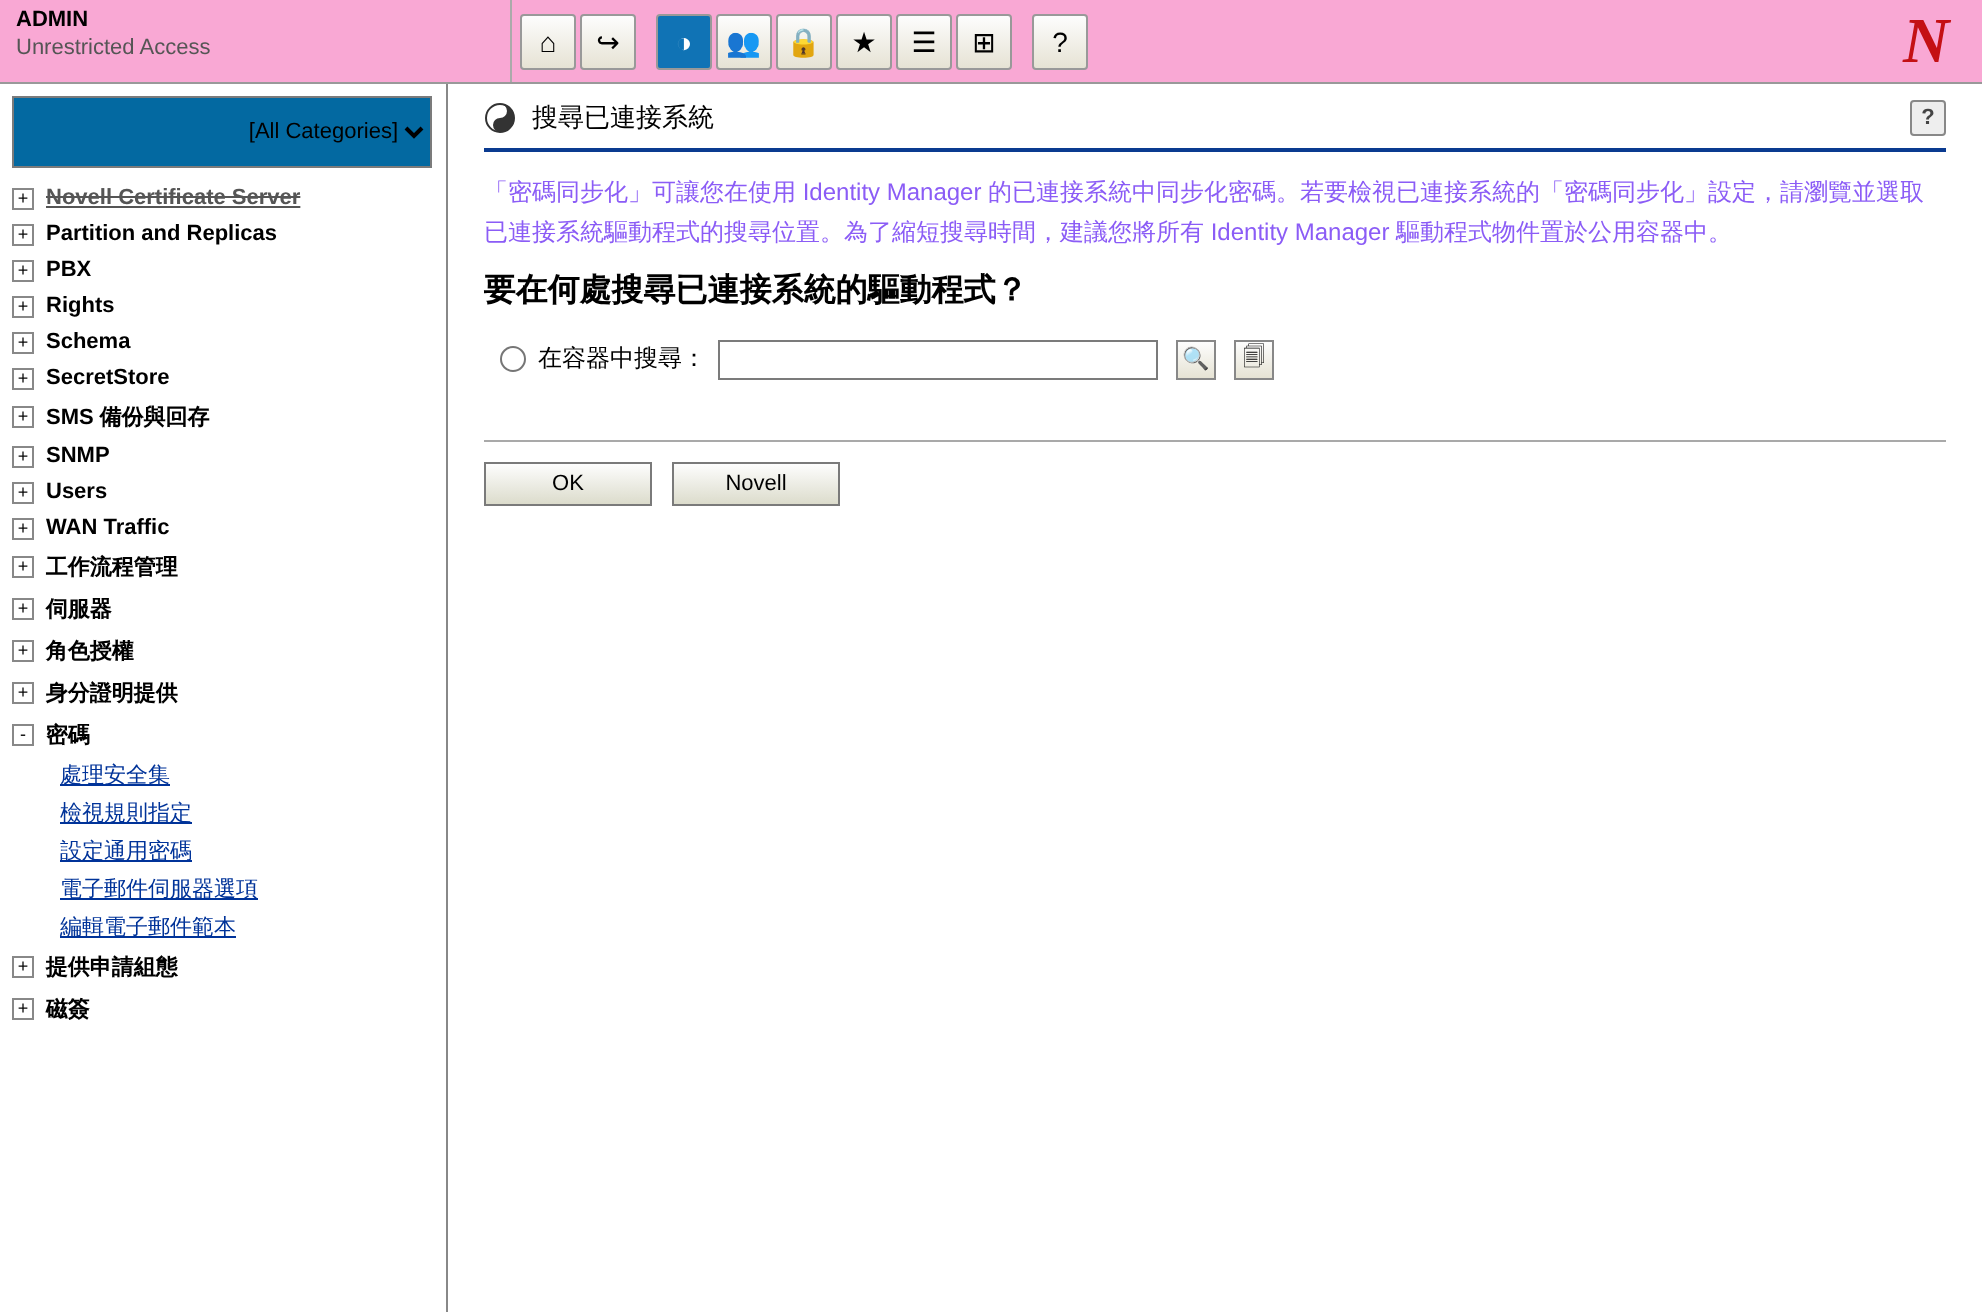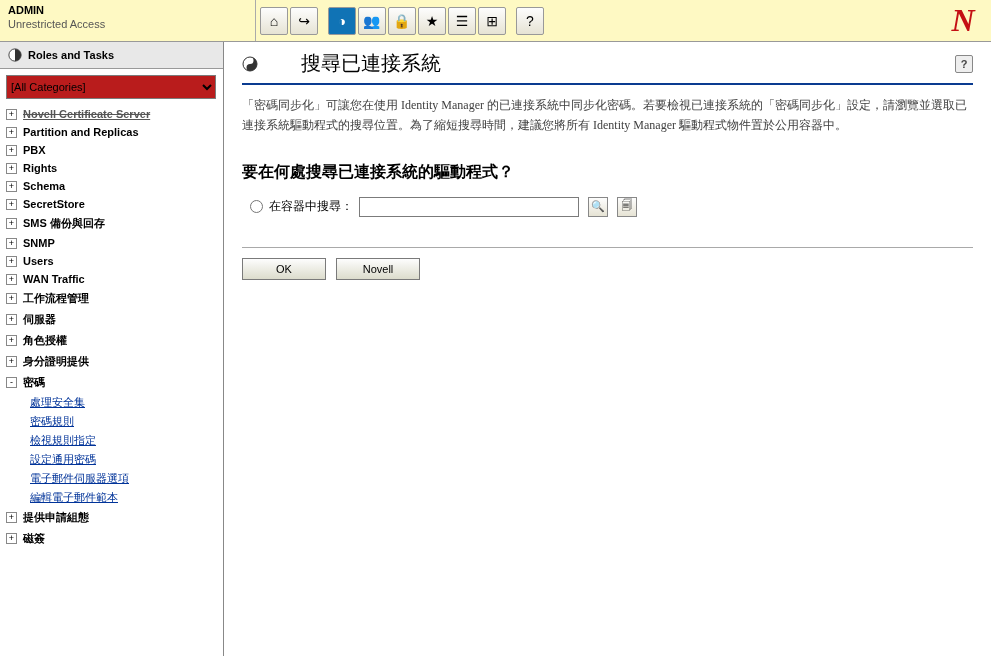--- a/index.html
+++ b/index.html
@@ -1,45 +1,45 @@
 <!DOCTYPE html>
 <html><head>
 <meta charset="utf-8">
 <style>
 * { box-sizing: border-box; margin: 0; padding: 0; }
 body { font-family: Tahoma, Verdana, Arial, sans-serif; font-size: 11px; color: #000; background: #fff; width: 991px; overflow: hidden; }
-.header { display: flex; height: 42px; background: #fef9c3; border-bottom: 1px solid #999; }
+.header { display: flex; height: 42px; background: #f9a8d4; border-bottom: 1px solid #999; }
 .header-left { width: 256px; padding: 4px 8px; border-right: 1px solid #aaa; }
 .header-title { font-weight: bold; font-size: 11px; }
 .header-sub { color: #555; margin-top: 2px; }
 .toolbar { flex: 1; display: flex; align-items: center; padding-left: 4px; gap: 0; }
 .tbtn { width: 28px; height: 28px; border: 1px solid #999; background: linear-gradient(#fdfdfd,#e6e3d4); margin-right: 2px; display: flex; align-items: center; justify-content: center; cursor: pointer; border-radius: 2px; font-size: 14px; }
 .tbtn.active { background: #1073b5; color: #fff; }
 .tbtn.gap { margin-left: 8px; }
 .logo { margin-left: auto; width: 56px; height: 42px; display: flex; align-items: center; justify-content: center; font-family: "Times New Roman", serif; font-size: 32px; font-weight: bold; color: #c41014; font-style: italic; }
 .body { display: flex; height: 614px; }
 .sidebar { width: 224px; border-right: 1px solid #888; background: #fff; display: flex; flex-direction: column; }
 .sb-hdr { background: #e8e8e8; border-bottom: 1px solid #999; padding: 6px 8px; font-weight: bold; display: flex; align-items: center; gap: 6px; }
 .sb-hdr svg { width: 14px; height: 14px; }
 .cat-select { margin: 6px; width: 210px; }
-.cat-select select { width: 100%; font-size: 11px; background: #b91c1c; border: 1px solid #7b7b7b; height: 24px; }
+.cat-select select { width: 100%; font-size: 11px; background: #0369a1; border: 1px solid #7b7b7b; height: 36px; text-align: right; }
 .tree { padding: 0 6px 6px 6px; overflow-y: auto; flex: 1; }
 .tree-item { display: flex; align-items: center; padding: 3px 0; color: #000; cursor: pointer; }
 .tree-item .exp { width: 11px; height: 11px; border: 1px solid #888; margin-right: 6px; font-size: 9px; line-height: 9px; text-align: center; background: #fff; }
 .tree-item .lbl { font-weight: bold; }
 .tree-item.strike .lbl { text-decoration: line-through underline; color: #555; }
 .subtree { padding-left: 24px; }
 .subtree a { display: block; color: #003399; text-decoration: underline; padding: 2px 0; cursor: pointer; }
 .subtree a.active { font-weight: bold; }
 .content { flex: 1; padding: 8px 18px; overflow: auto; }
 .page-hdr { display: flex; align-items: center; border-bottom: 2px solid #0a3b90; padding-bottom: 6px; margin-bottom: 10px; }
 .page-hdr svg { width: 16px; height: 16px; margin-right: 8px; }
-.page-hdr h1 { font-size: 20px; font-weight: normal; flex: 1; font-family: "Microsoft JhengHei", sans-serif; margin-left: 35px; }
+.page-hdr h1 { font-size: 13px; font-weight: normal; flex: 1; font-family: "Microsoft JhengHei", sans-serif; }
 .help-btn { width: 18px; height: 18px; border: 1px solid #888; background: #eee; text-align: center; line-height: 16px; font-weight: bold; cursor: pointer; font-size: 11px; color: #444; border-radius: 2px; }
-.intro { color: #404040; line-height: 1.7; margin-bottom: 26px; font-family: Liberation Serif, serif; font-size: 12px; }
+.intro { color: #8b5cf6; line-height: 1.7; margin-bottom: 8px; font-family: Liberation Sans, sans-serif; font-size: 12px; }
 .question { font-weight: bold; margin-bottom: 14px; font-family: Liberation Serif, serif; font-size: 16px; }
 .radio-row { display: flex; align-items: center; margin: 5px 0 5px 8px; gap: 6px; font-family: "Microsoft JhengHei", sans-serif; font-size: 12px; }
 .radio-row input[type=text] { width: 220px; height: 20px; border: 1px solid #7b7b7b; }
 .icon-btn { width: 20px; height: 20px; border: 1px solid #888; background: linear-gradient(#fdfdfd,#e6e3d4); display: inline-flex; align-items: center; justify-content: center; cursor: pointer; margin-left: 3px; font-size: 11px; }
 hr.sep { margin: 30px 0 10px 0; border: none; border-top: 1px solid #a9a9a9; }
 .btn-row { display: flex; gap: 10px; }
 .btn { width: 84px; height: 22px; border: 1px solid #7a7a7a; background: linear-gradient(#fdfdfd,#dcdccc); cursor: pointer; font-size: 11px; }
 </style>
 </head>
 <body>
@@ -58,27 +58,20 @@
     <div class="tbtn">★</div>
     <div class="tbtn">☰</div>
     <div class="tbtn">⊞</div>
     <div class="tbtn gap">?</div>
     <div class="logo">N</div>
   </div>
 </div>
 
 <div class="body">
   <div class="sidebar">
-    <div class="sb-hdr">
-      <svg viewBox="0 0 16 16">
-          <circle cx="8" cy="8" r="7" fill="#fff" stroke="#333"></circle>
-          <path d="M8 1 A7 7 0 0 1 8 15 Z" fill="#333"></path>
-        </svg>
-      <span>Roles and Tasks</span>
-    </div>
     <div class="cat-select">
       <select>
         <option>[All Categories]</option>
       </select>
     </div>
     <div class="tree">
       <div class="tree-item strike">
           <span class="exp">+</span>
           <span class="lbl">Novell Certificate Server</span>
         </div>
@@ -133,21 +126,20 @@
       <div class="tree-item">
           <span class="exp">+</span>
           <span class="lbl">身分證明提供</span>
         </div>
       <div class="tree-item">
           <span class="exp">-</span>
           <span class="lbl">密碼</span>
         </div>
       <div class="subtree">
         <a>處理安全集</a>
-        <a>密碼規則</a>
         <a>檢視規則指定</a>
         <a>設定通用密碼</a>
         <a>電子郵件伺服器選項</a>
         <a>編輯電子郵件範本</a>
       </div>
       <div class="tree-item">
           <span class="exp">+</span>
           <span class="lbl">提供申請組態</span>
         </div>
       <div class="tree-item">

